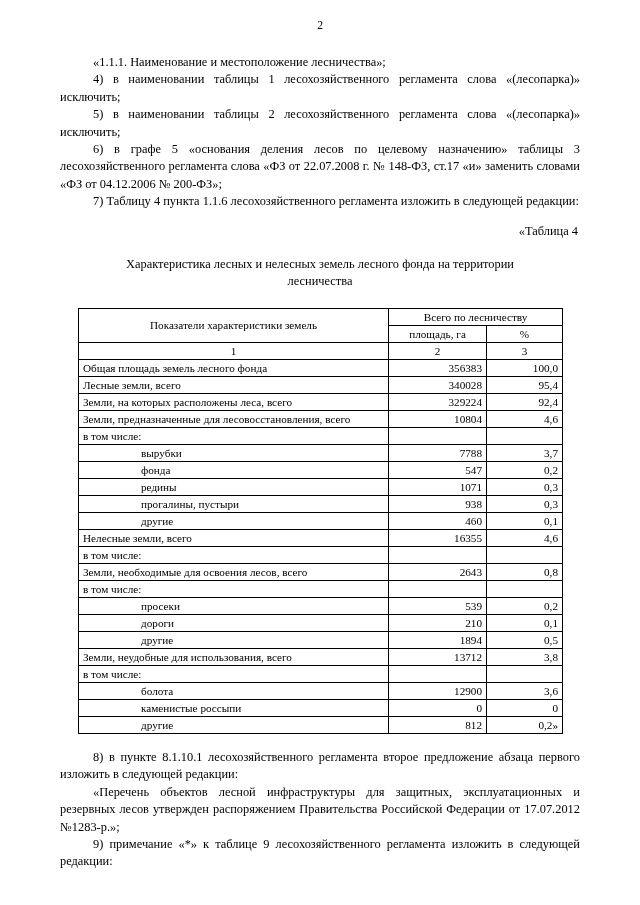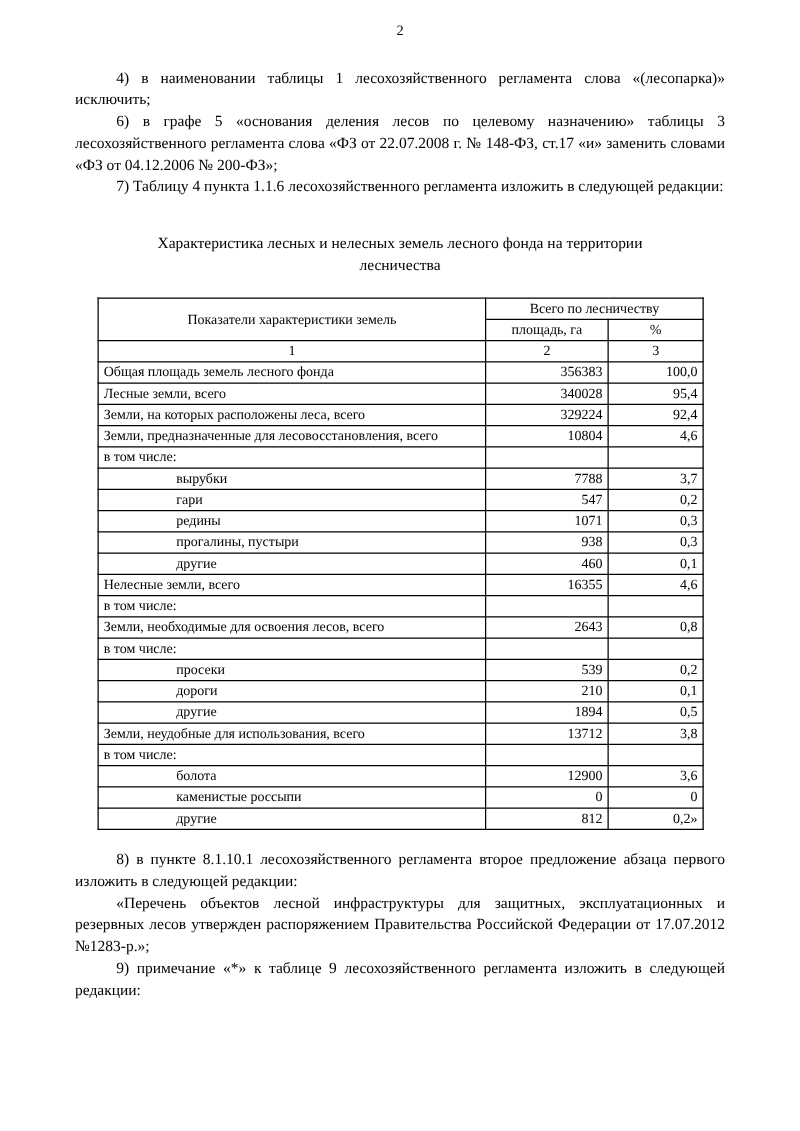--- a/index.html
+++ b/index.html
@@ -100,26 +100,29 @@
 
   .tail { margin-top: 15px; }
 </style>
 </head>
 <body>
 
 <div class="page">
 
   <div class="page-number">2</div>
 
+  <p class="body-text">«1.1.1. Наименование и местоположение лесничества»;</p>
   <p class="body-text">4) в наименовании таблицы 1 лесохозяйственного регламента слова «(лесопарка)» исключить;</p>
+  <p class="body-text">5) в наименовании таблицы 2 лесохозяйственного регламента слова «(лесопарка)» исключить;</p>
   <p class="body-text">6) в графе 5 «основания деления лесов по целевому назначению» таблицы 3 лесохозяйственного регламента слова «ФЗ от  22.07.2008 г.  № 148-ФЗ, ст.17 «и» заменить словами «ФЗ от 04.12.2006 № 200-ФЗ»;</p>
   <p class="body-text">7) Таблицу 4 пункта 1.1.6 лесохозяйственного регламента изложить в следующей редакции:</p>
 
   <div class="spacer-md"></div>
 
+  <p class="table-label">«Таблица 4</p>
   <p class="table-title">Характеристика лесных и нелесных земель лесного фонда на территории лесничества</p>
 
   <table class="data-table">
     <colgroup>
       <col class="col-name">
       <col class="col-area">
       <col class="col-pct">
     </colgroup>
     <thead>
       <tr>
@@ -161,21 +164,21 @@
           <td class="cell-name indent-1">в том числе:</td>
           <td class="cell-num"></td>
           <td class="cell-num"></td>
         </tr>
         <tr>
           <td class="cell-name indent-2">вырубки</td>
           <td class="cell-num">7788</td>
           <td class="cell-num">3,7</td>
         </tr>
         <tr>
-          <td class="cell-name indent-2">гари</td>
+          <td class="cell-name indent-2">фонда</td>
           <td class="cell-num">547</td>
           <td class="cell-num">0,2</td>
         </tr>
         <tr>
           <td class="cell-name indent-2">редины</td>
           <td class="cell-num">1071</td>
           <td class="cell-num">0,3</td>
         </tr>
         <tr>
           <td class="cell-name indent-2">прогалины, пустыри</td>

